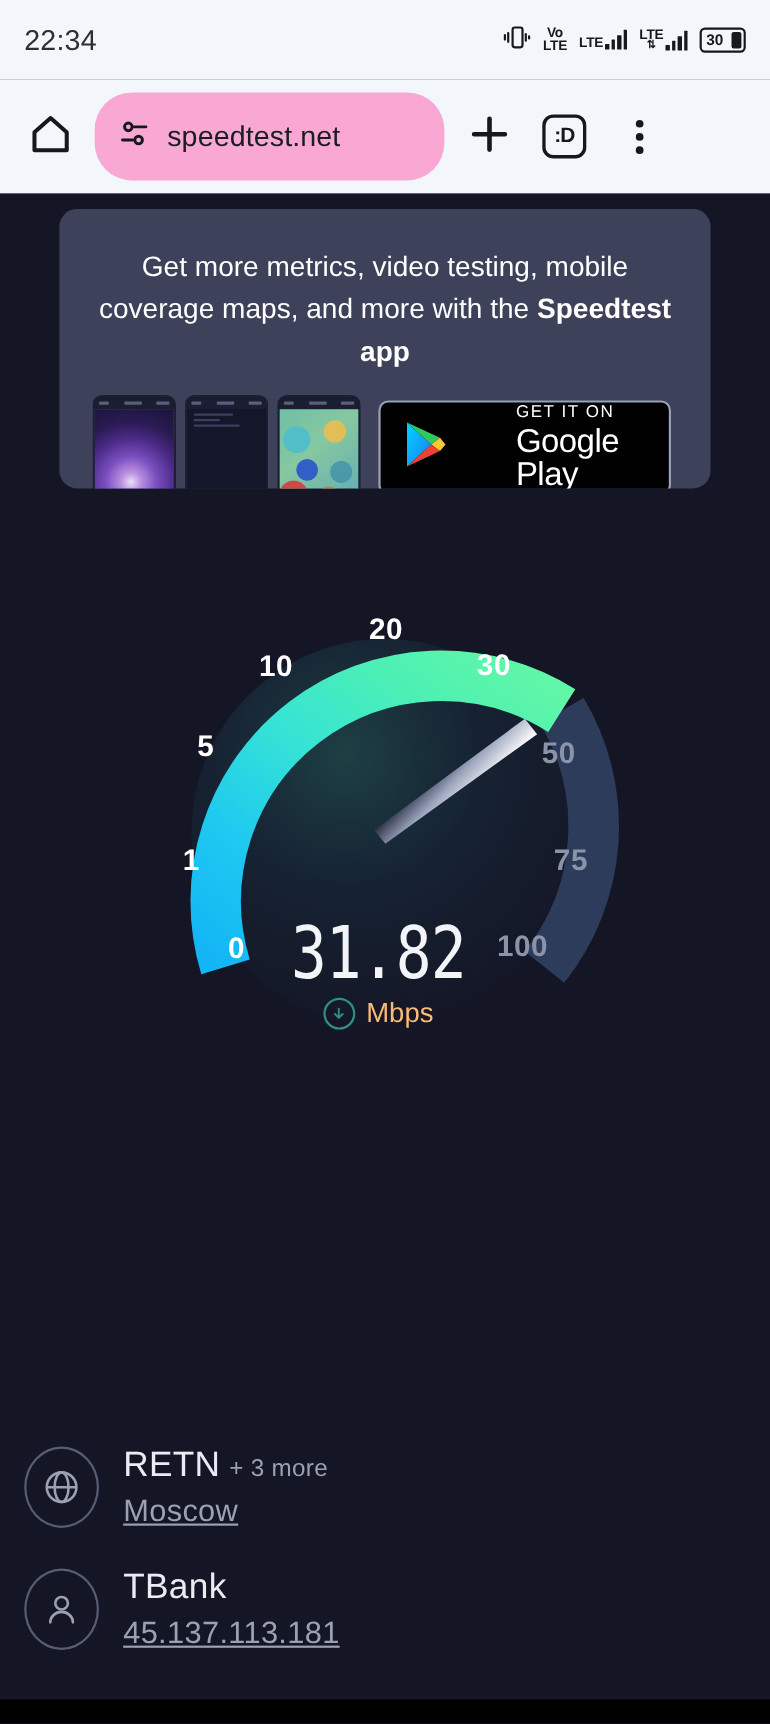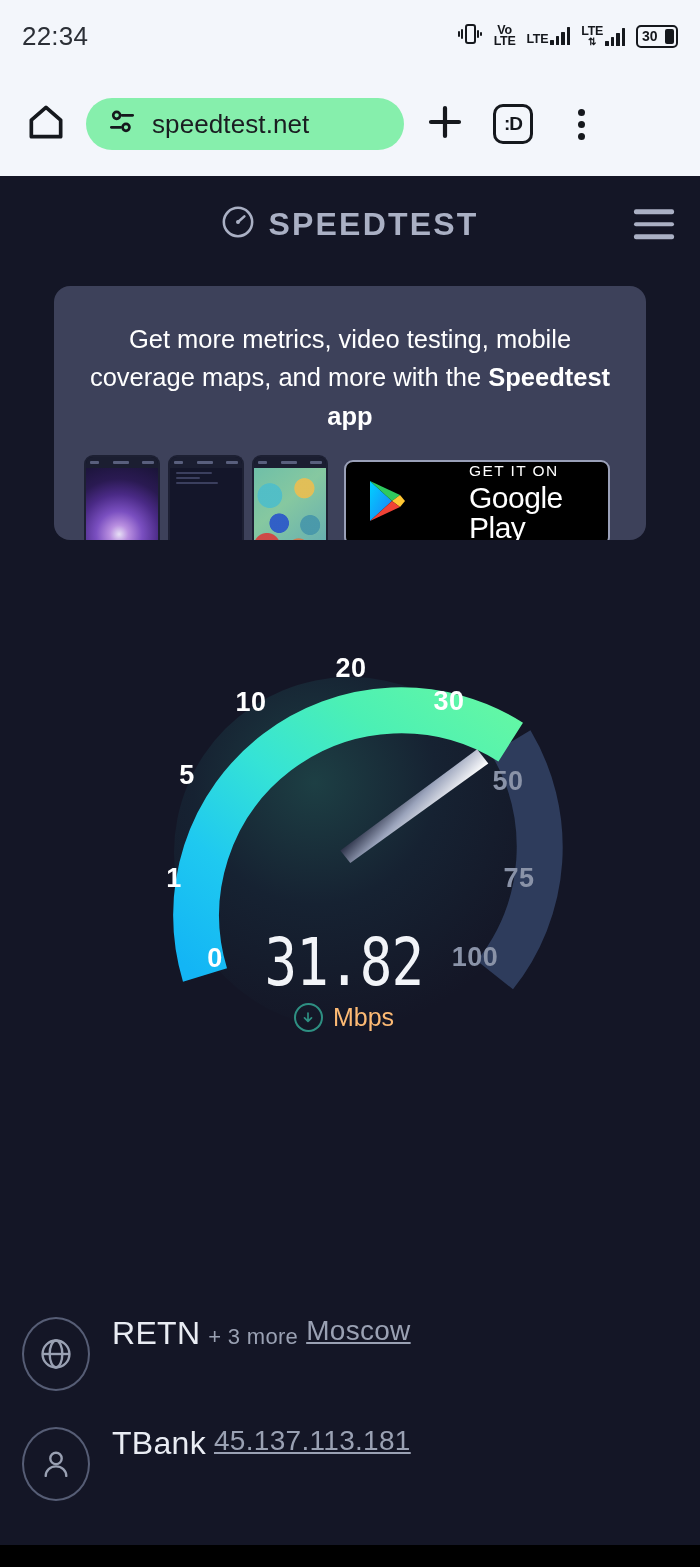--- a/index.html
+++ b/index.html
@@ -36,21 +36,21 @@
   }
   .batt-fill{position:absolute;right:2px;top:2px;bottom:2px;width:9px;background:#15181d;border-radius:2px;}
 
   
   .toolbar{
     height:104px;background:#f3f6fb;display:flex;align-items:center;
     padding:0 20px; gap:14px;
   }
   .home-btn{ width:52px;height:52px;display:flex;align-items:center;justify-content:center;cursor:pointer;}
   .urlpill{
-    flex:0 0 auto;width:318px;height:52px;background:#86efac;border-radius:34px;
+    flex:0 0 auto;width:318px;height:80px;background:#f9a8d4;border-radius:34px;
     display:flex;align-items:center;padding:0 20px;gap:14px;cursor:text;
   }
   .url-text{ font-size:26px;color:#1a1d21;letter-spacing:.1px; }
   .tb-btn{ width:54px;height:54px;display:flex;align-items:center;justify-content:center;cursor:pointer;}
   .tabcount{
     width:40px;height:40px;border:3.4px solid #15181d;border-radius:10px;
     display:flex;align-items:center;justify-content:center;
     font-size:19px;font-weight:700;color:#15181d;letter-spacing:-1px;
   }
   .dots{display:flex;flex-direction:column;gap:5px;align-items:center;}
@@ -160,21 +160,21 @@
   }
   .mbps{ font-size:25px;color:#fdba74; }
 
   
   .info{ position:absolute;left:0;right:0;bottom:34px;padding:0 22px; }
   .info-row{ display:flex;align-items:flex-start;gap:22px;margin-bottom:32px;cursor:pointer; }
   .info-icon{
     width:68px;height:74px;border:2px solid #565d75;border-radius:50%;
     display:flex;align-items:center;justify-content:center;flex:0 0 auto;margin-top:4px;
   }
-  .info-col{ display:flex;flex-direction:row;gap:8px;padding-top:2px; }
+  .info-col{ display:flex;flex-direction:column;gap:8px;padding-top:2px; }
   .info-title{ font-size:32px;color:#e9ecf3;font-weight:400;letter-spacing:.3px; }
   .info-title .more{ font-size:22px;color:#9aa1b3;margin-left:8px; }
   .info-sub{ font-size:28px;color:#9aa1b3;font-weight:400;letter-spacing:.3px;text-decoration:underline; }
 
   .navbar{ position:absolute;left:0;right:0;bottom:0;height:22px;background:#000; }
 </style>
 </head>
 <body>
 
 <div class="statusbar">
@@ -266,37 +266,20 @@
     <span class="dots">
         <i></i>
         <i></i>
         <i></i>
       </span>
   </div>
 </div>
 
 <div class="page">
 
-  <div class="site-header">
-    <div class="logo">
-      <span>
-        <svg width="34" height="34" viewBox="0 0 24 24">
-          <circle cx="12" cy="12" r="10" fill="none" stroke="#aab0c4" stroke-width="1.8"></circle>
-          <path d="M12 12 L16.5 8" stroke="#aab0c4" stroke-width="1.8" stroke-linecap="round"></path>
-          <circle cx="12" cy="12" r="1.4" fill="#aab0c4"></circle>
-        </svg>
-      </span>
-      <span class="logo-name">SPEEDTEST</span>
-    </div>
-    <div class="hamburger">
-        <i></i>
-        <i></i>
-        <i></i>
-      </div>
-  </div>
 
   <div class="promo">
     <div class="promo-text">
       <span>Get more metrics, video testing, mobile coverage maps, and more with the </span><b>Speedtest app</b>
     </div>
 
     <div class="promo-bottom">
       <div class="phones">
 
         <div class="phone ph-1">

